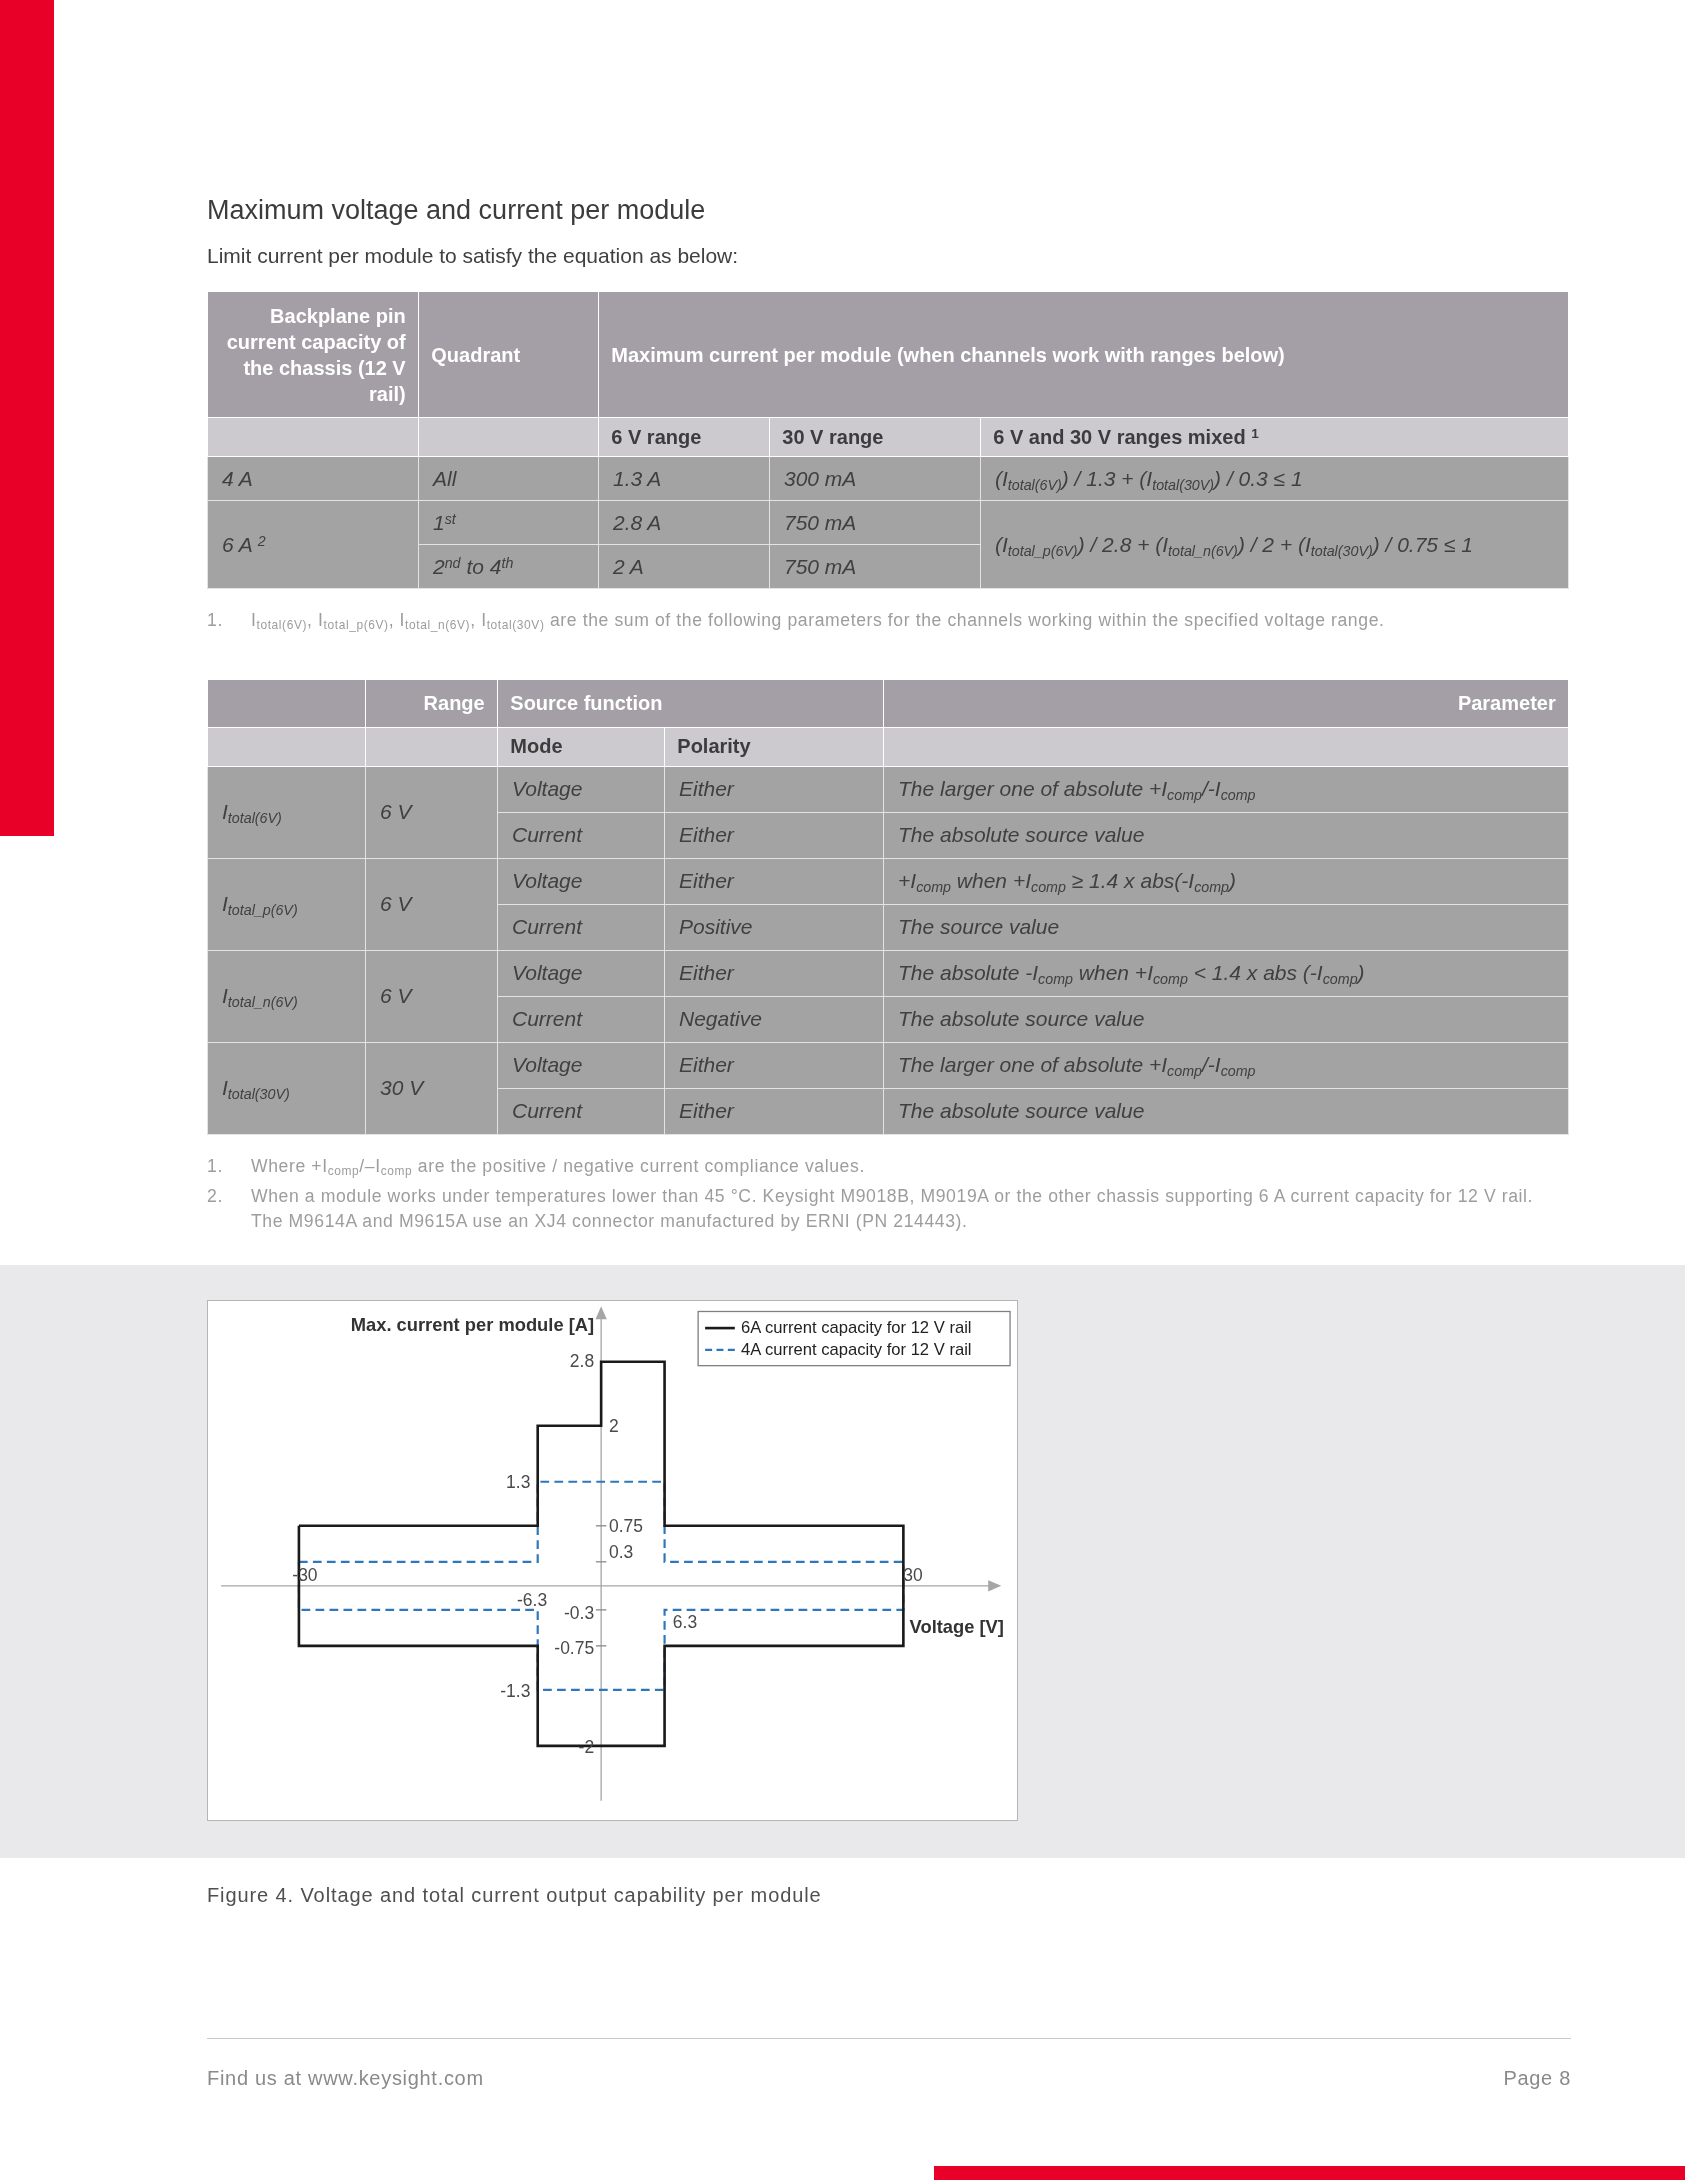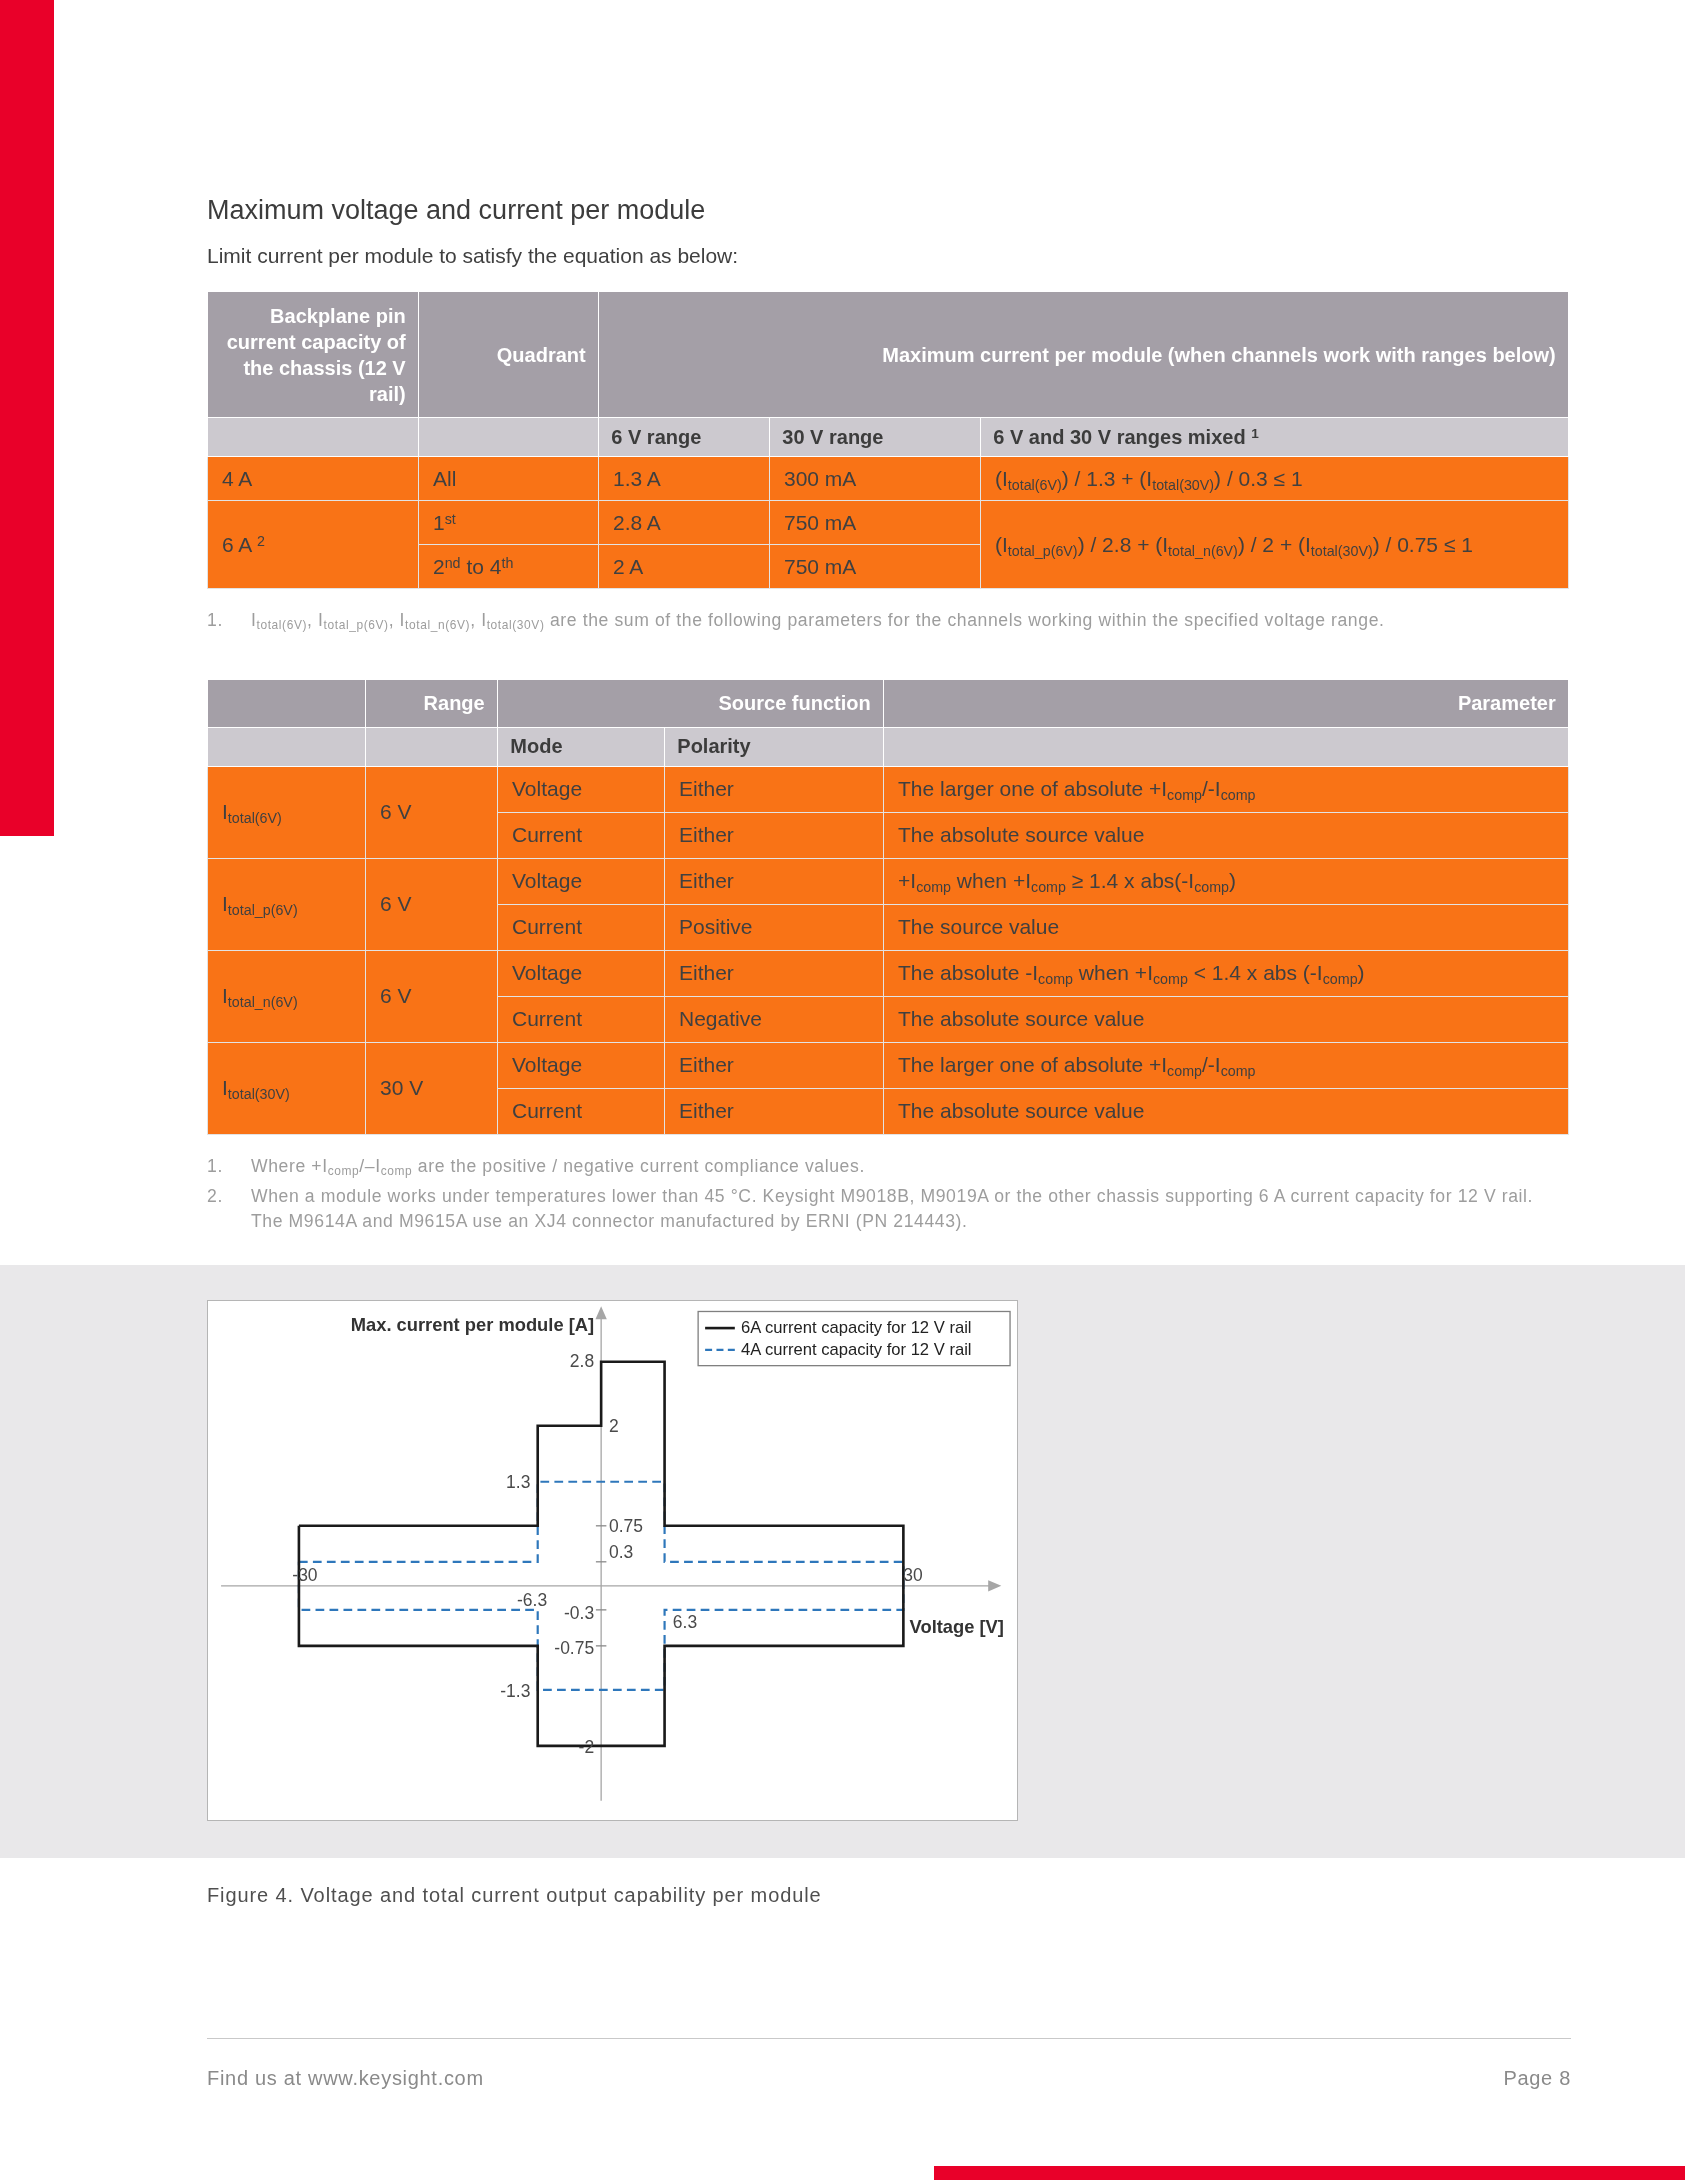--- a/index.html
+++ b/index.html
@@ -22,28 +22,28 @@
   .page-title { font-size:27px; font-weight:400; color:#3c3c3c; margin-bottom:18px; }
   .intro { font-size:21px; color:#404040; margin-bottom:23px; }
 
   table.tbl { border-collapse:collapse; table-layout:fixed; width:1361px; }
   table.tbl th, table.tbl td { vertical-align:middle; }
 
   .t-head th {
     background:#a49fa7; color:#ffffff; font-weight:bold; font-size:20px;
     text-align:right; padding:10.5px 12.3px; border:1.8px solid #ffffff; line-height:1.3;
   }
-  .t-head th.center { text-align:right; }
+  .t-head th.center { text-align:left; }
   .t-sub th {
     background:#ccc9cf; color:#3c3c3c; font-weight:bold; font-size:20px;
     text-align:left; padding:7px 12.3px; border:1.8px solid #ffffff; height:39px;
   }
   tbody.t-body td {
-    background:#f97316; font-size:21px; color:#404040;
-    border:0.9px solid #e3e3e3; padding:5.3px 14px; height:44px;
+    background:#a3a3a3; font-size:21px; color:#404040;
+    border:0.9px solid #e3e3e3; padding:5.3px 14px; height:44px;font-style:italic;
   }
   .tbl2 tbody.t-body td { height:46px; }
   .tbl2 { margin-top:46px; }
 
   .fn-block { margin-top:19.3px; width:1361px; }
   .fn-item { display:flex; gap:14px; margin-bottom:5.3px; }
   .fn-num { width:30px; flex:0 0 30px; }
   .fn-item, .fn-text {
     font-size:17.6px; color:#9d9d9d; letter-spacing:0.6px; line-height:1.4;
   }

